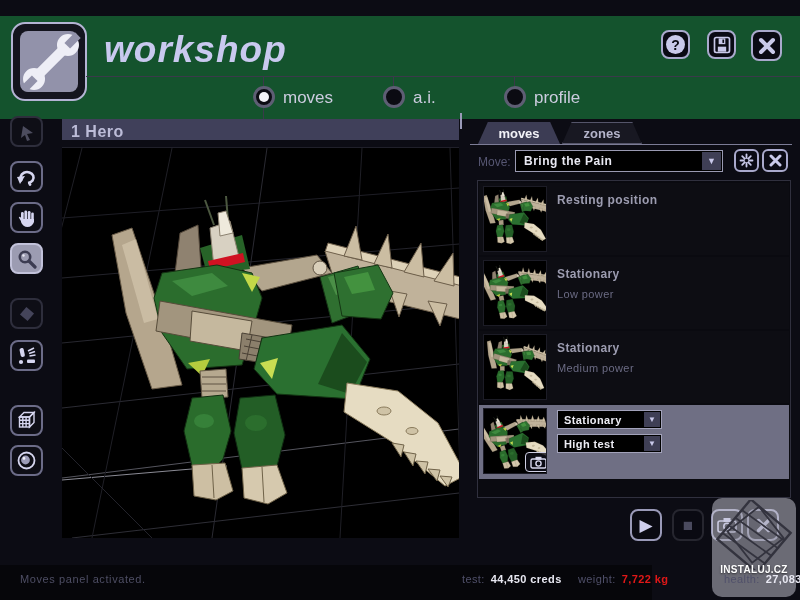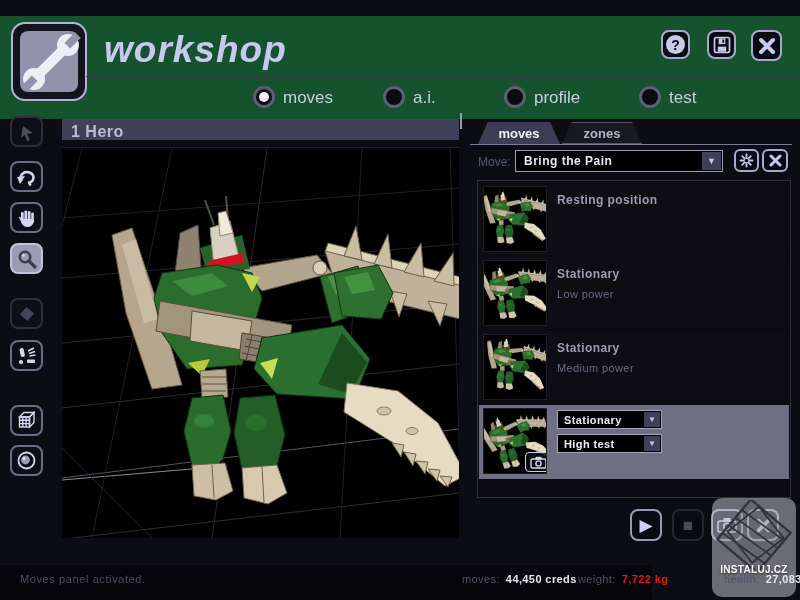--- a/index.html
+++ b/index.html
@@ -210,25 +210,20 @@
     </div>
     <div class="htab" style="left:383px">
       <span class="tick"></span>
         <span class="radio"></span>
       <span class="htab-label">a.i.</span>
     </div>
     <div class="htab" style="left:504px">
       <span class="tick"></span>
         <span class="radio"></span>
       <span class="htab-label">profile</span>
-    </div>
-    <div class="htab" style="left:639px">
-      <span class="tick"></span>
-        <span class="radio"></span>
-      <span class="htab-label">test</span>
     </div>
   </div>
 
   <div class="tool dim" style="top:116px">
     <svg width="20" height="20" viewBox="0 0 20 20">
       <polygon points="4,16 6,4 16,11 10,12 13,18 10,19 8,13" fill="#4c4c5e"></polygon>
     </svg>
   </div>
   <div class="tool" style="top:161px">
     <svg width="22" height="20" viewBox="0 0 22 20">
@@ -423,21 +418,21 @@
   </div>
   <div class="pbtn" id="btn-panelclose">
     <svg width="15" height="15" viewBox="0 0 15 15">
       <path d="M2.5 2.5 L12.5 12.5 M12.5 2.5 L2.5 12.5" stroke="#c9c9ea" stroke-width="3.4" stroke-linecap="round"></path>
     </svg>
   </div>
 
   <div id="statusbar">
     <span id="status-msg">Moves panel activated.</span>
     <span class="stat" id="stat-cost">
-      <span class="lbl">moves:</span><span class="val" style="color: rgb(232, 232, 242);">44,450 creds</span>
+      <span class="lbl">test:</span><span class="val" style="color: rgb(232, 232, 242);">44,450 creds</span>
     </span>
     <span class="stat" id="stat-weight">
       <span class="lbl">weight:</span><span class="val" style="color: rgb(224, 24, 24);">7,722 kg</span>
     </span>
     <span class="stat" id="stat-health">
       <span class="lbl">health:</span><span class="val" style="color: rgb(232, 232, 242);">27,083 hp</span>
     </span>
   </div>
 
   <div id="watermark">

